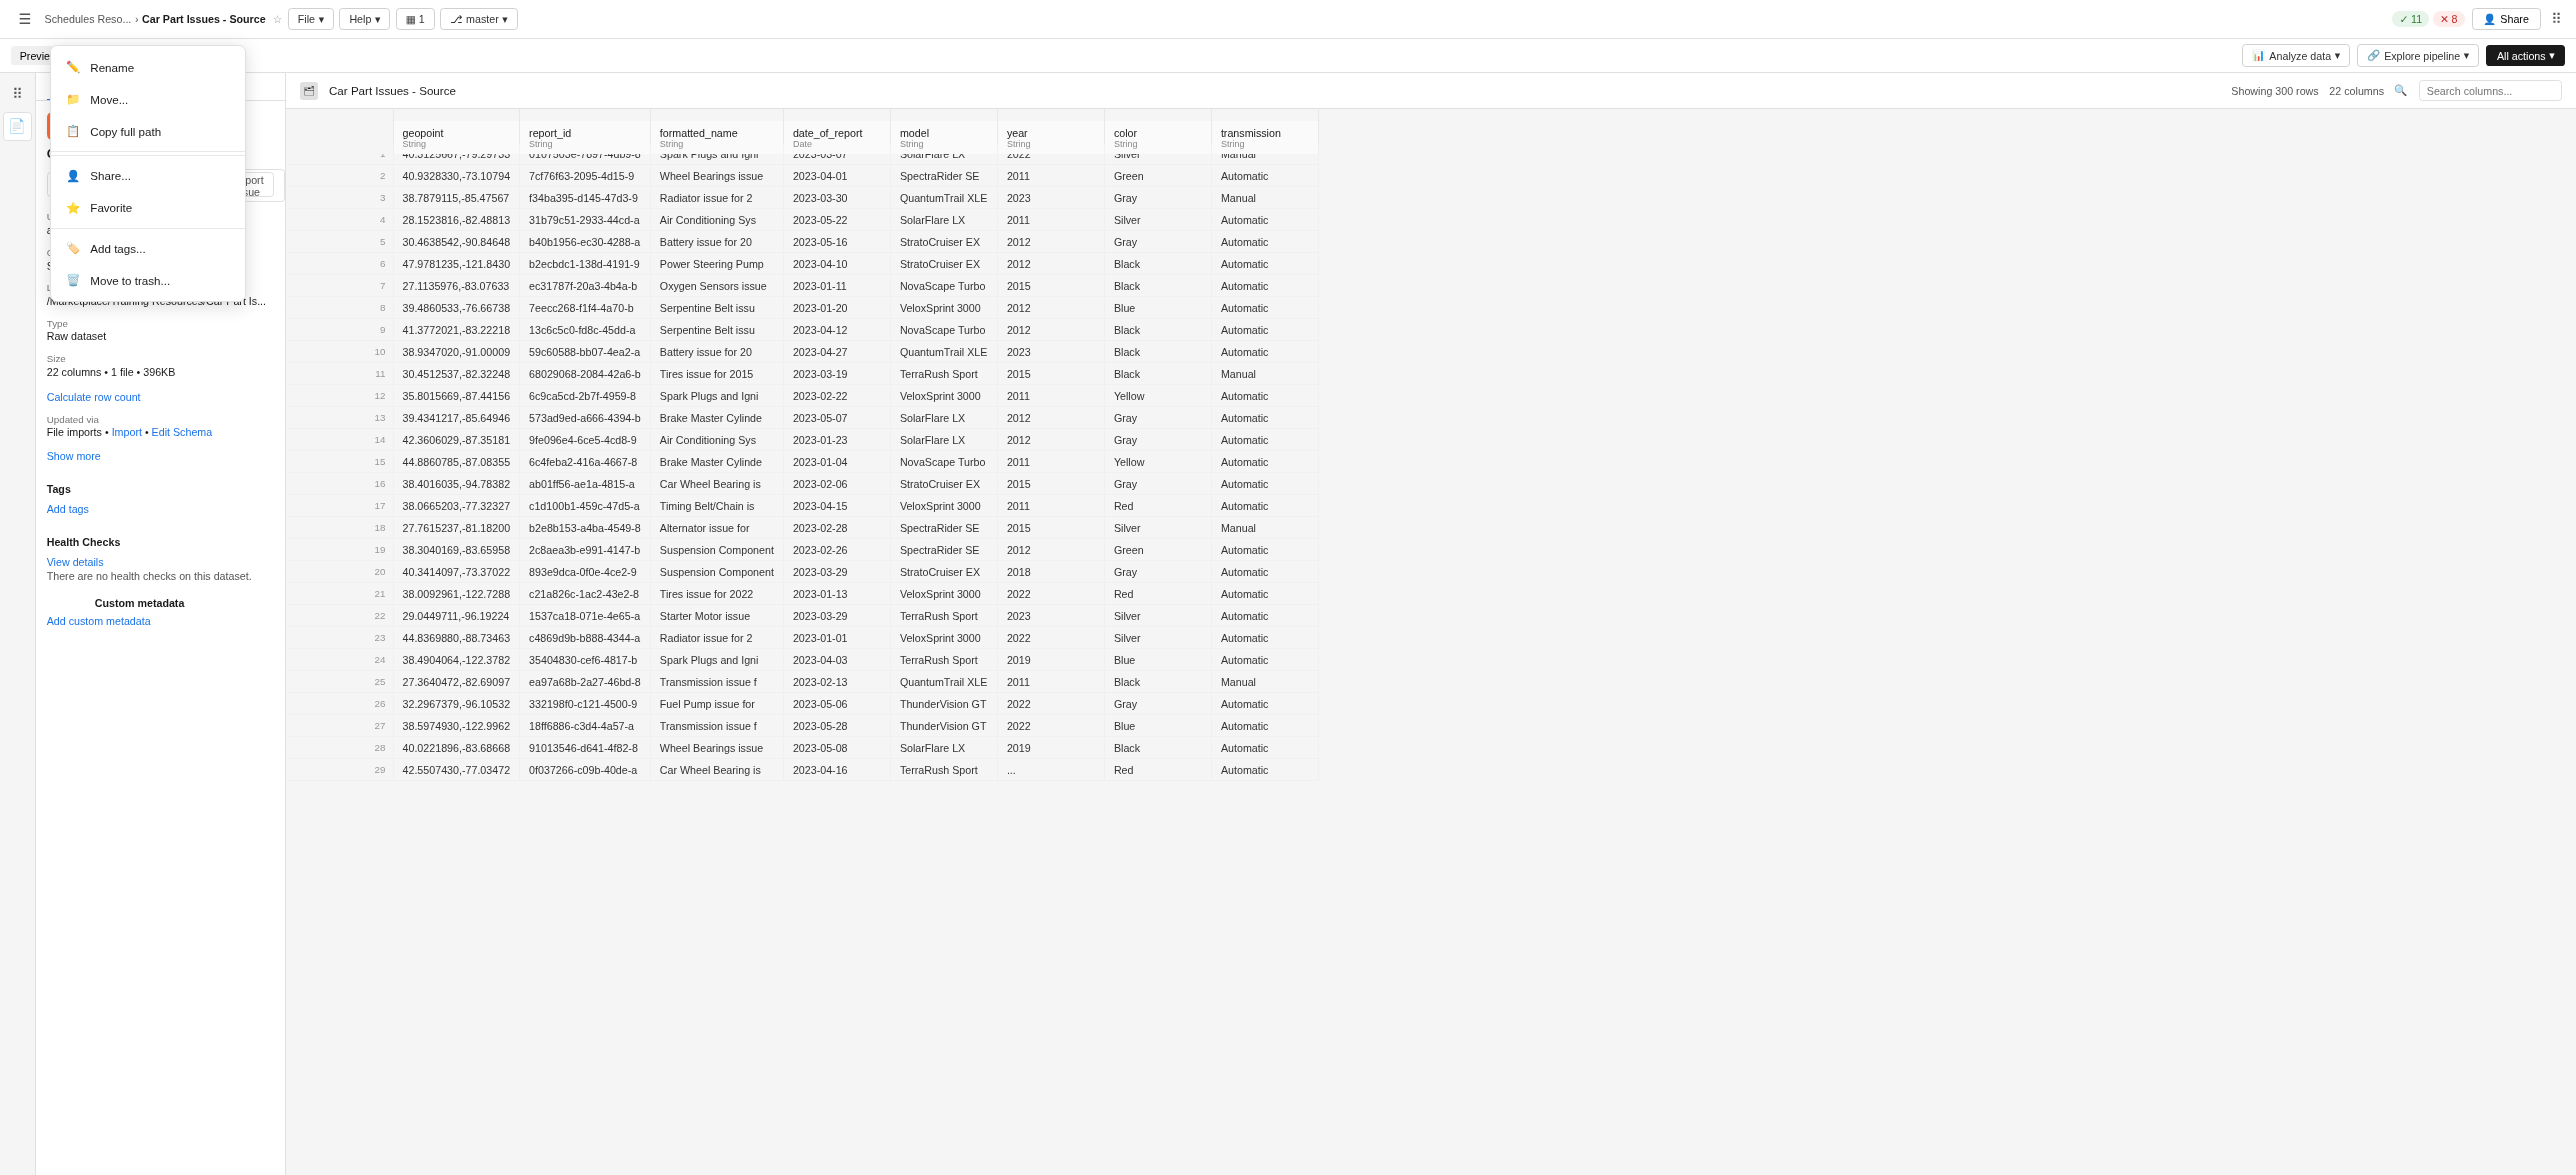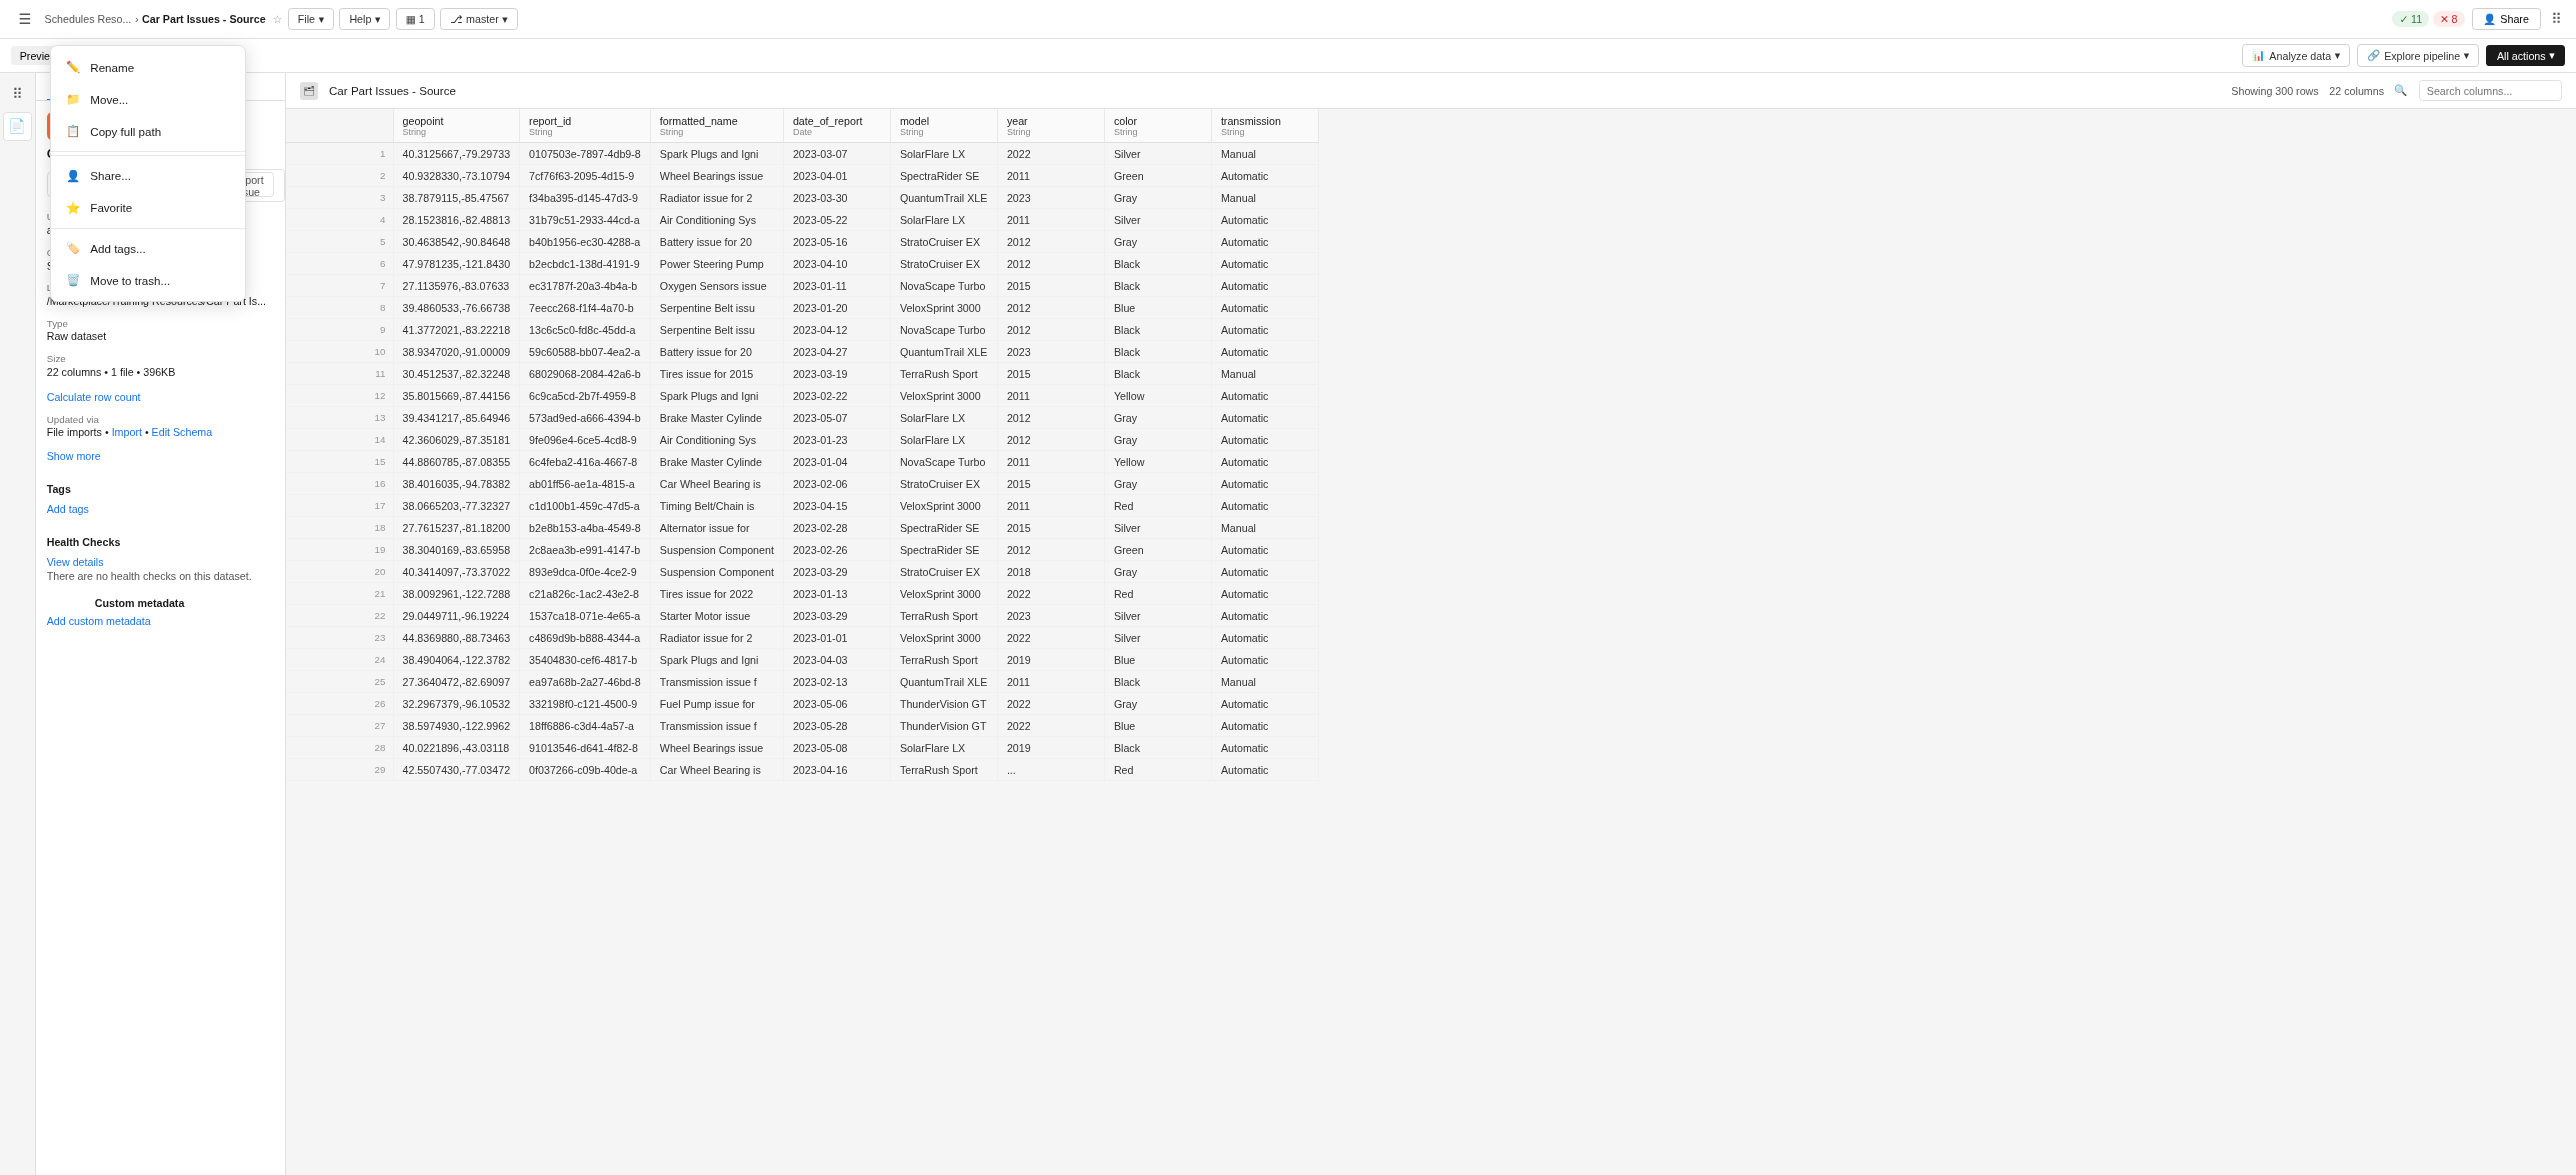--- a/index.html
+++ b/index.html
@@ -59,21 +59,21 @@
     .right-panel { flex: 1; overflow: hidden; display: flex; flex-direction: column; }
     .table-header-bar { display: flex; align-items: center; padding: 7.1px 14.3px; background: #fff; border-bottom: 0.9px solid #e0e0e0; gap: 10.7px; }
     .dataset-tab-icon { width: 18px; height: 18px; background: #e0e0e0; border-radius: 2.7px; display: flex; align-items: center; justify-content: center; font-size: 9px; }
     .table-name { font-size: 11.6px; font-weight: 500; }
     .table-meta { margin-left: auto; display: flex; align-items: center; gap: 10.7px; font-size: 10.7px; color: #555; }
     .search-cols { border: 0.9px solid #e0e0e0; border-radius: 3.6px; padding: 3.6px 7.1px; font-size: 10.7px; width: 143px; }
 
     
     .table-wrapper { overflow: auto; flex: 1; }
     table { border-collapse: collapse; font-size: 10.7px; white-space: nowrap; }
-    table thead th { background: #fafafa; border-bottom: 0.9px solid #e0e0e0; border-right: 0.9px solid #e8e8e8; padding: 5.4px 9px; text-align: left; font-weight: 500; min-width: 107px; position: sticky; top: 0; z-index: 10; }
+    table thead th { background: #fafafa; border-bottom: 0.9px solid #e0e0e0; border-right: 0.9px solid #e8e8e8; padding: 5.4px 9px; text-align: left; font-weight: 500; min-width: 107px; position: sticky; top: 12px; z-index: 10; }
     table thead .col-name { font-size: 10.7px; color: #1a1a1a; }
     table thead .col-type { font-size: 9px; color: #888; }
     table tbody tr { border-bottom: 0.9px solid #f0f0f0; }
     table tbody td { padding: 4.5px 9px; border-right: 0.9px solid #f0f0f0; color: #333; font-size: 10.7px; max-width: 161px; overflow: hidden; text-overflow: ellipsis; }
     .row-num { color: #999; font-size: 9.8px; min-width: 32px; text-align: right; padding-right: 7.1px; }
     .col-num { background: #f5f5f5; position: sticky; left: 0; }
 
     
     .nav-sidebar { width: 36px; background: #f5f5f5; border-right: 0.9px solid #e0e0e0; display: flex; flex-direction: column; align-items: center; padding: 7.1px 0; gap: 3.6px; }
     .nav-icon { width: 28.5px; height: 28.5px; display: flex; align-items: center; justify-content: center; border-radius: 3.6px; cursor: pointer; color: #555; font-size: 14.3px; }
@@ -554,21 +554,21 @@
     <td>18ff6886-c3d4-4a57-a</td>
     <td>Transmission issue f</td>
     <td>2023-05-28</td>
     <td>ThunderVision GT</td>
     <td>2022</td>
     <td>Blue</td>
     <td>Automatic</td>
   </tr>
             <tr>
     <td class="col-num row-num">28</td>
-    <td>40.0221896,-43.03118</td>
+    <td>40.0221896,-83.68668</td>
     <td>91013546-d641-4f82-8</td>
     <td>Wheel Bearings issue</td>
     <td>2023-05-08</td>
     <td>SolarFlare LX</td>
     <td>2019</td>
     <td>Black</td>
     <td>Automatic</td>
   </tr>
             <tr>
     <td class="col-num row-num">29</td>

